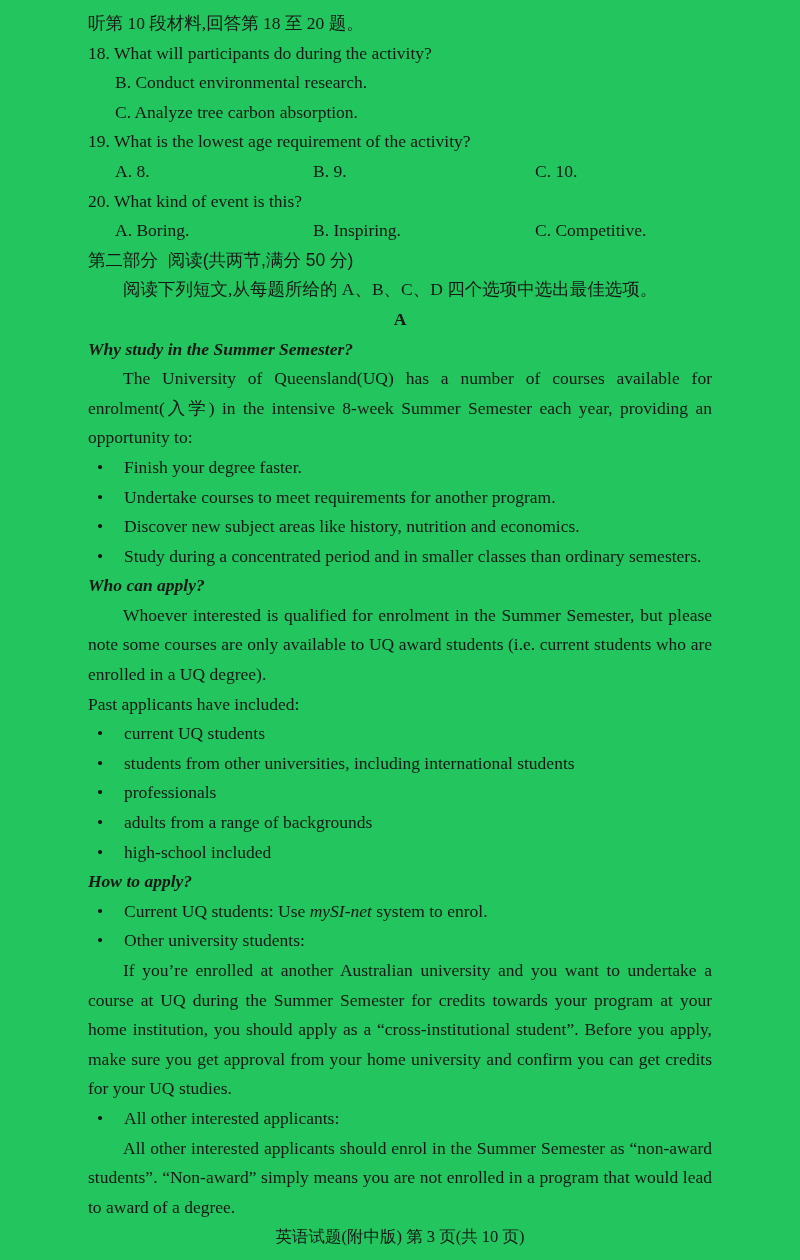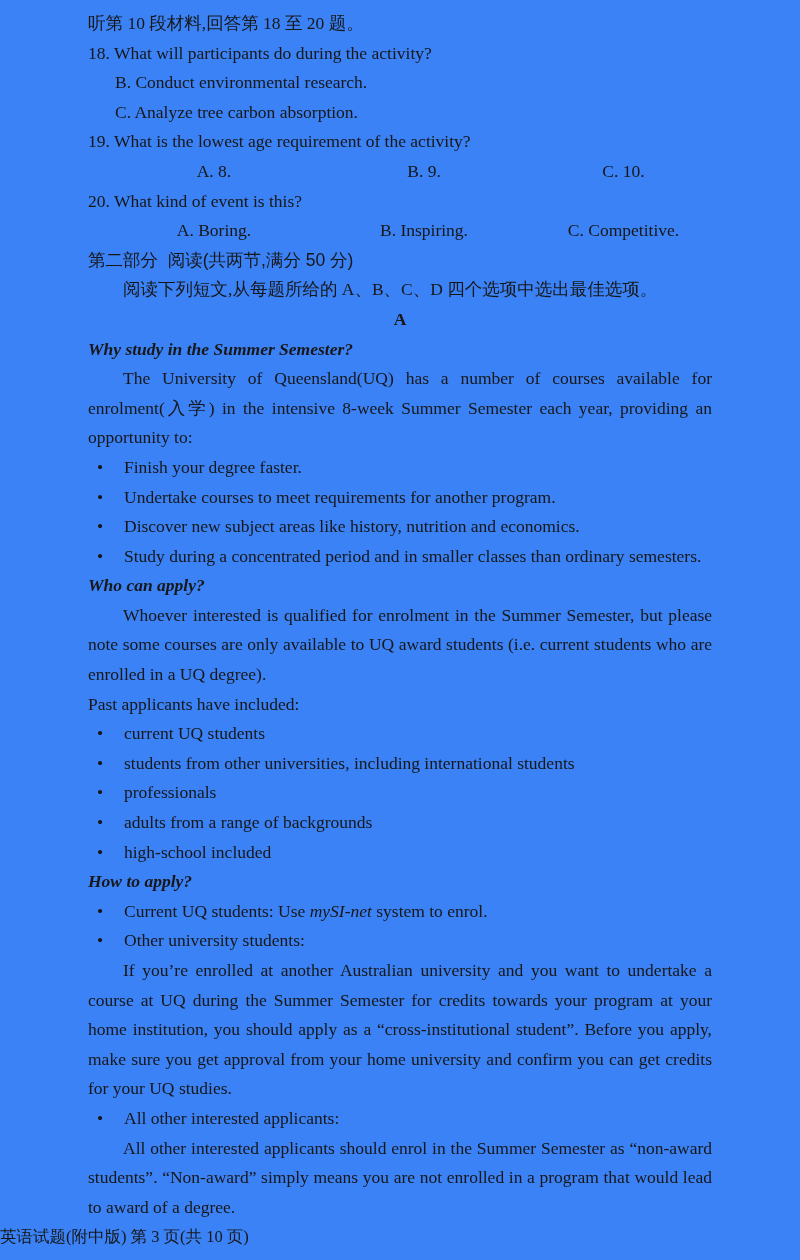--- a/index.html
+++ b/index.html
@@ -1,30 +1,30 @@
 <!DOCTYPE html>
 <html><head>
 <meta charset="utf-8">
 <style>
   html, body { margin: 0; padding: 0; background: #ffffff; }
   .page {
     position: relative;
     width: 800px;
     height: 1260px;
     box-sizing: border-box;
-    background: #3b82f6;
+    background: #22c55e;
     color: #171717;
     font-family: "Liberation Serif", serif;
     font-size: 17.5px;
     padding: 9px 88px 0 88px;
     overflow: hidden;
   }
   .line { line-height: 29.6px; white-space: pre-wrap; }
   .opt-indent { padding-left: 27px; }
-  .opt-row { display: flex; line-height: 29.6px; padding-left: 27px; text-align: center; }
+  .opt-row { display: flex; line-height: 29.6px; padding-left: 27px; }
   .opt-row .c1 { width: 198px; }
   .opt-row .c2 { width: 222px; }
   .opt-row .c3 { flex: 1; }
   .cn-head {
     font-family: "Liberation Sans", sans-serif;
     font-weight: 400;
     line-height: 29.6px;
   }
   .instr { text-indent: 35px; }
   .pass-label { text-align: center; font-weight: 700; }
@@ -40,20 +40,21 @@
     width: 36px;
     padding-left: 9px;
     box-sizing: border-box;
     flex: none;
   }
   .bullet .btext { flex: 1; text-align: justify; }
   .footer {
     position: absolute;
     left: 0; right: 0;
     top: 1222px;
+    text-align: center;
     font-size: 16.5px;
     line-height: 29.6px;
   }
   i { }
 </style>
 </head>
 <body>
 
 <div class="page">
 

